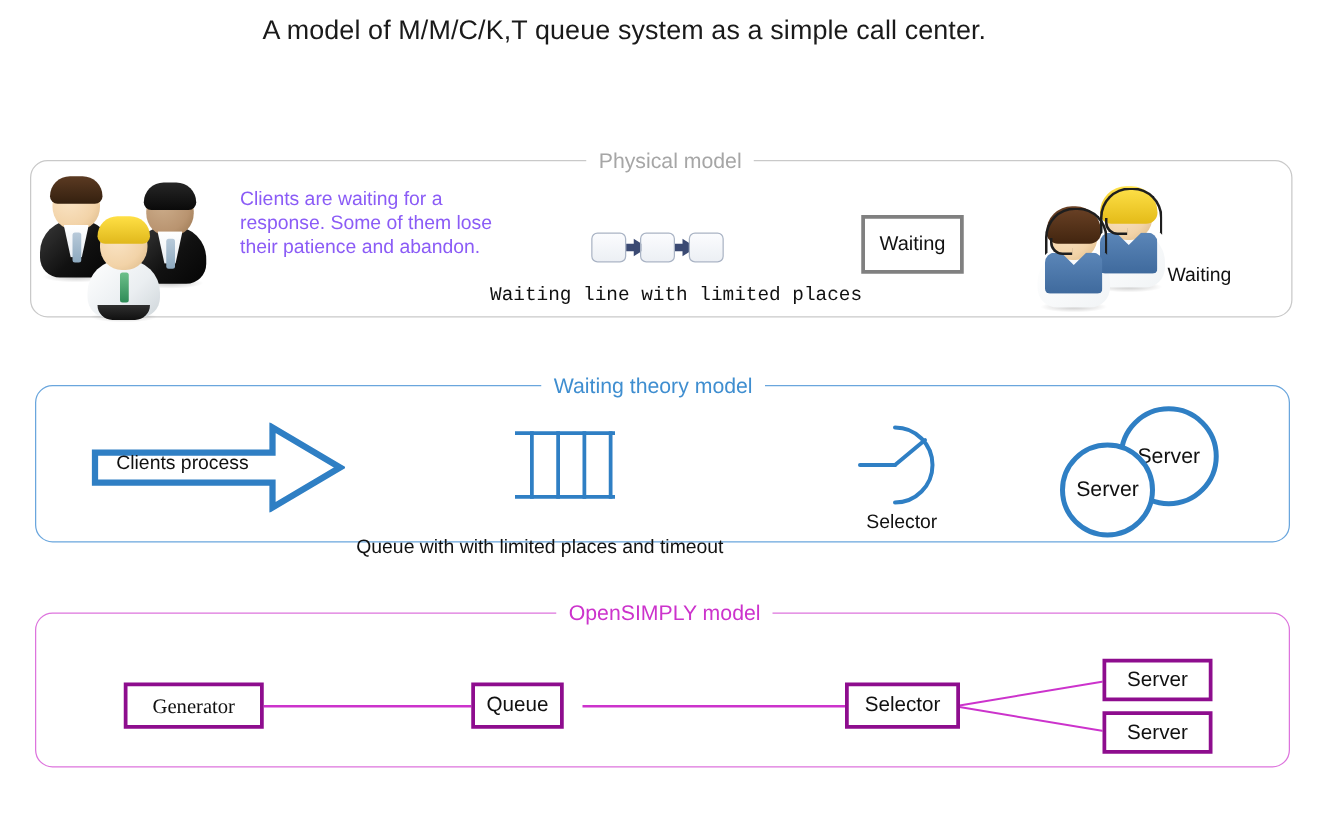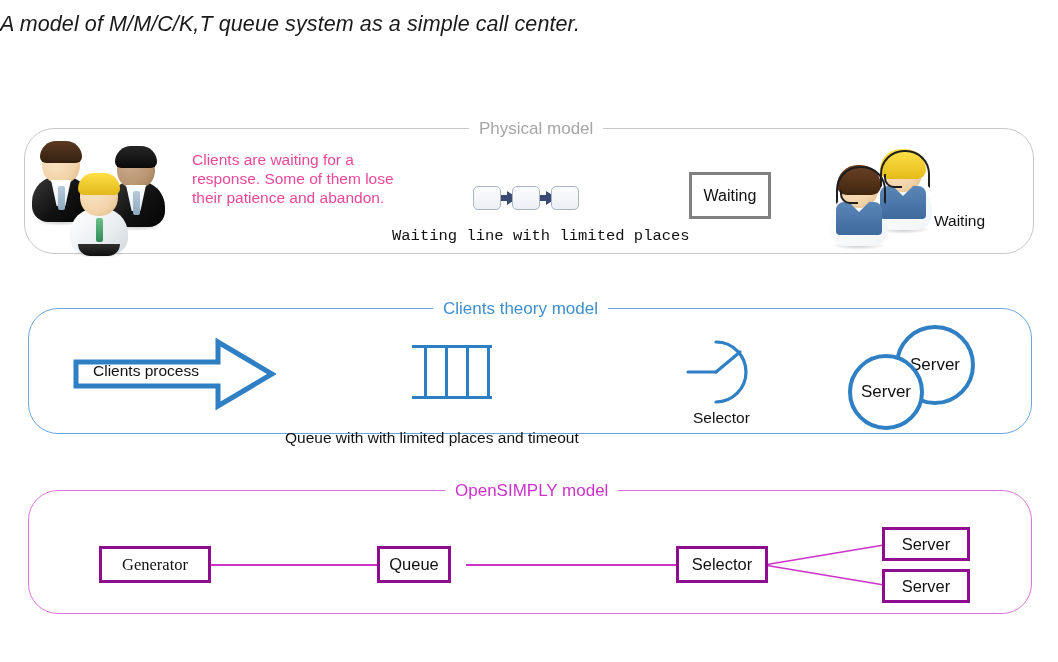--- a/index.html
+++ b/index.html
@@ -15,31 +15,31 @@
     color: #111111;
     overflow: hidden;
   }
 
   
   .title {
     position: absolute;
     top: 12px;
     left: 0;
     width: 999px;
+    text-align: center;
     font-size: 21.5px;
     color: #1a1a1a;
     letter-spacing: 0.1px;
-    font-style: italic;
   }
 
   
   .panel {
     position: absolute;
     box-sizing: border-box;
-    border-radius: 30px;
+    border-radius: 14px;
     background: transparent;
   }
   .panel-legend {
     position: absolute;
     top: -12px;
     height: 24px;
     line-height: 24px;
     padding: 0 10px;
     background: #ffffff;
     font-size: 17px;
@@ -227,21 +227,21 @@
     background: linear-gradient(180deg,#ffe24a 0%, #e4bb18 100%);
     width: 46px; left: 8px; height: 30px;
     border-radius: 23px 23px 10px 10px;
   }
 
   
   .body-text {
     position: absolute;
     font-size: 15.5px;
     line-height: 19px;
-    color: #ec4899;
+    color: #8b5cf6;
   }
   .caption {
     position: absolute;
     font-size: 15.5px;
     color: #111111;
     white-space: nowrap;
   }
 
   .wait-box {
     position: absolute;
@@ -409,21 +409,21 @@
     <div class="head"></div>
     <div class="hair"></div>
     <div class="vest"></div>
     <div class="headset"></div>
     <div class="mic"></div>
   </div>
 </div>
 <div class="caption" style="left:934px; top:212px;">Waiting</div>
 
 <div class="panel" id="panel-queueing">
-  <div class="panel-legend">Clients theory model</div>
+  <div class="panel-legend">Waiting theory model</div>
 </div>
 
 <svg style="position:absolute; left:72px; top:338px;" width="204" height="72" viewBox="0 0 204 72">
   <polygon points="4,24 146,24 146,4 200,36 146,68 146,48 4,48" fill="#ffffff" stroke="#2f7fc4" stroke-width="5" stroke-linejoin="miter"></polygon>
 </svg>
 <div class="caption" style="left:93px; top:362px;">Clients process</div>
 
 <div class="queue-sym">
   <div class="hline top"></div>
   <div class="hline bot"></div>

